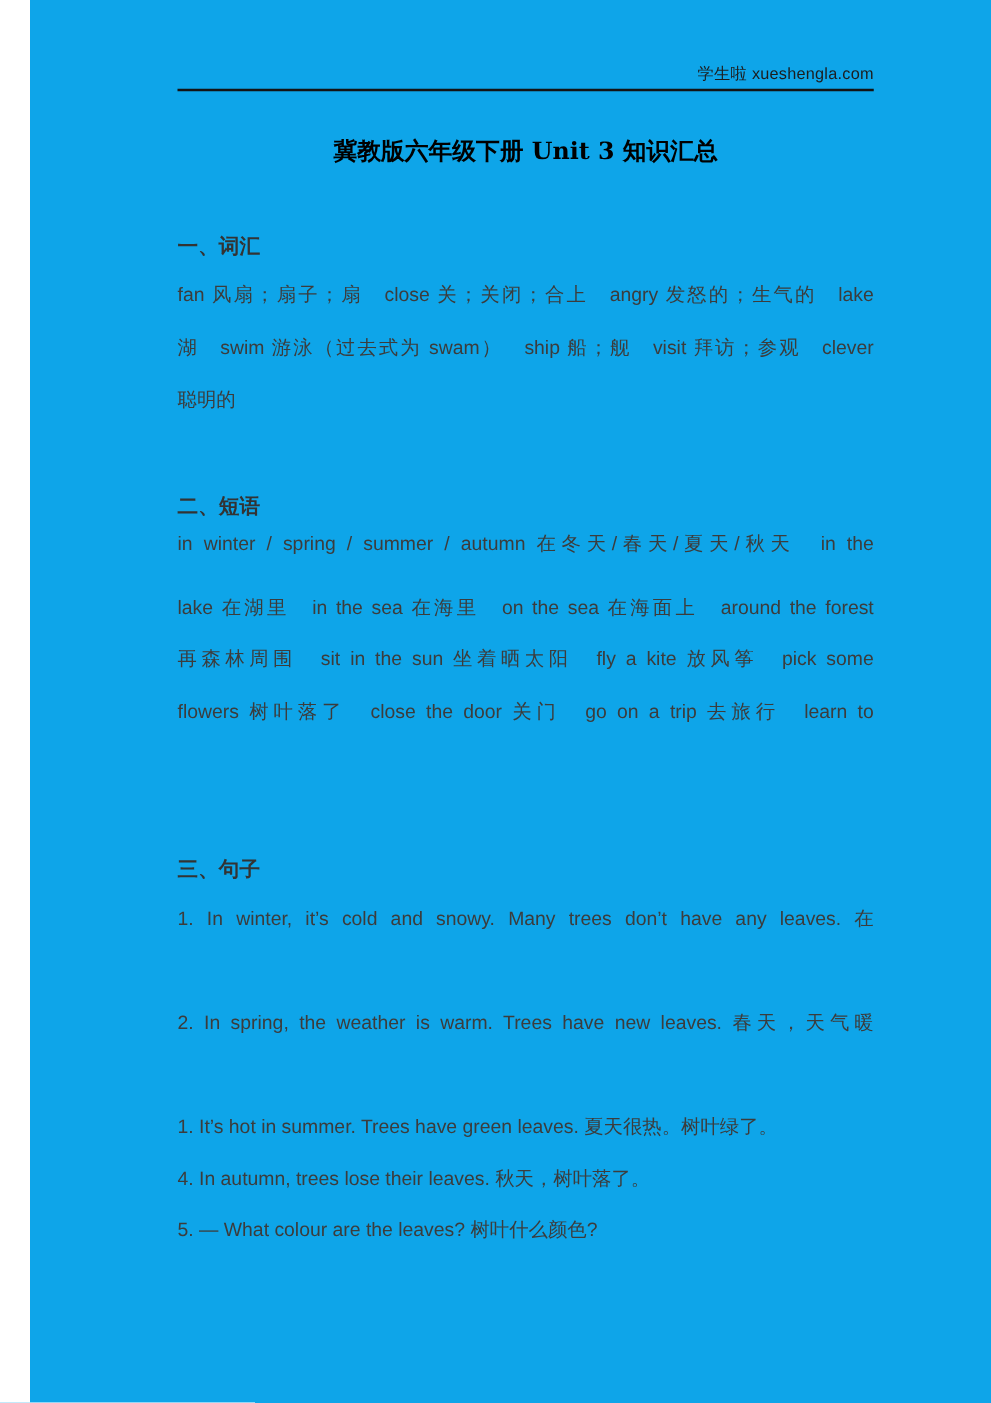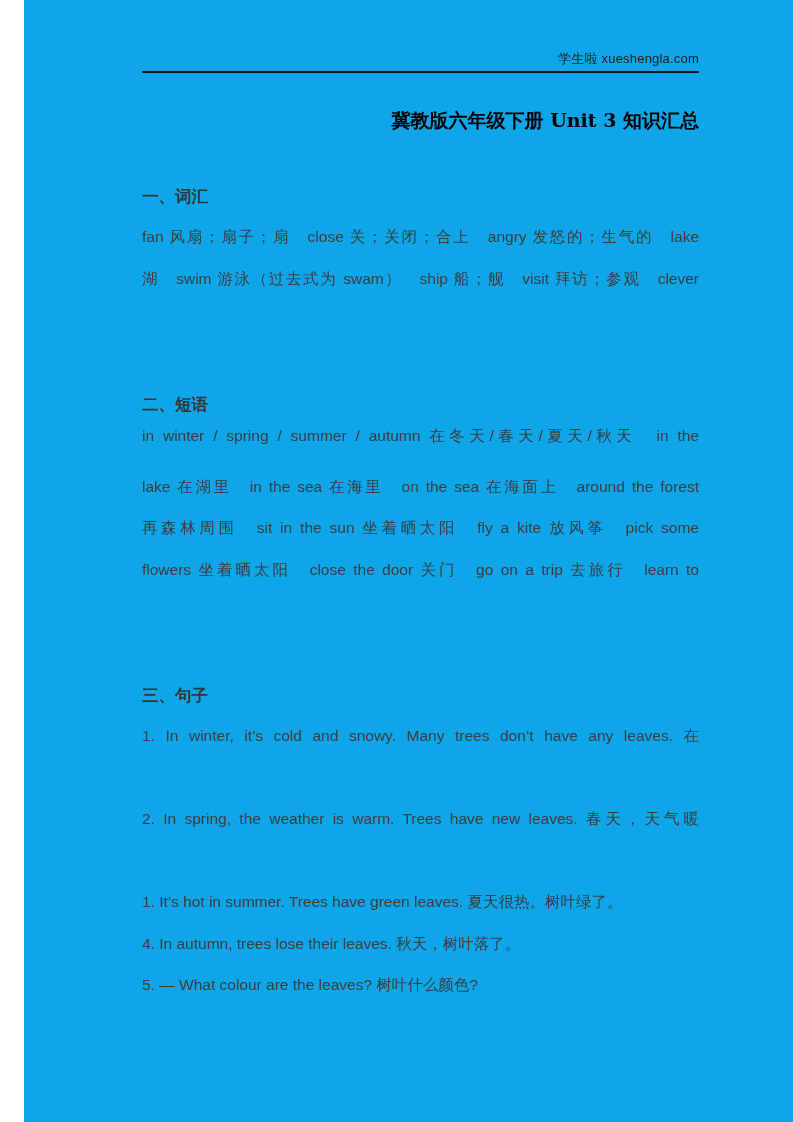--- a/index.html
+++ b/index.html
@@ -25,21 +25,21 @@
     padding-bottom: 3px;
   }
   .site-brand { font-size: 13px; color: #1d1d1d; letter-spacing: 0.2px; }
   .site-name { font-family: "DejaVu Serif", "Liberation Serif", serif; }
   .site-domain { font-family: "Liberation Sans", sans-serif; }
   
   .doc-title {
     position: absolute;
     top: 108px; left: 118px;
     width: 557px;
-    text-align: right;
+    text-align: center;
     font-family: "DejaVu Serif", "Liberation Serif", serif;
     font-weight: bold;
     font-size: 19px;
     color: #000000;
   }
   
   .heading {
     position: absolute;
     left: 118px;
     font-weight: bold;
@@ -69,26 +69,27 @@
       <span class="site-name">学生啦</span>
       <span class="site-domain">xueshengla.com</span>
     </div>
   </div>
 
   <div class="doc-title">冀教版六年级下册 Unit 3 知识汇总</div>
 
   <div class="heading" style="top:186px">一、词汇</div>
   <div class="line" style="top:227px">fan 风扇；扇子；扇　close 关；关闭；合上　angry 发怒的；生气的　lake</div>
   <div class="line" style="top:269px">湖　swim 游泳（过去式为 swam）　ship 船；舰　visit 拜访；参观　clever</div>
+  <div class="line end" style="top:311px">聪明的</div>
 
   <div class="heading" style="top:394px">二、短语</div>
   <div class="line" style="top:426px">in winter / spring / summer / autumn 在冬天/春天/夏天/秋天　in the</div>
   <div class="line" style="top:477px">lake 在湖里　in the sea 在海里　on the sea 在海面上　around the forest</div>
   <div class="line" style="top:518px">再森林周围　sit in the sun 坐着晒太阳　fly a kite 放风筝　pick some</div>
-  <div class="line" style="top:560px">flowers 坐着晒太阳　close the door 关门　go on a trip 去旅行　learn to</div>
+  <div class="line" style="top:560px">flowers 树叶落了　close the door 关门　go on a trip 去旅行　learn to</div>
 
   <div class="heading" style="top:685px">三、句子</div>
   <div class="line" style="top:726px">1. In winter, it’s cold and snowy. Many trees don’t have any leaves. 在</div>
   <div class="line" style="top:809px">2. In spring, the weather is warm. Trees have new leaves. 春天，天气暖</div>
   <div class="line end" style="top:892px">1. It’s hot in summer. Trees have green leaves. 夏天很热。树叶绿了。</div>
   <div class="line end" style="top:934px">4. In autumn, trees lose their leaves. 秋天，树叶落了。</div>
   <div class="line end" style="top:975px">5. — What colour are the leaves? 树叶什么颜色?</div>
 
 </div>
 

